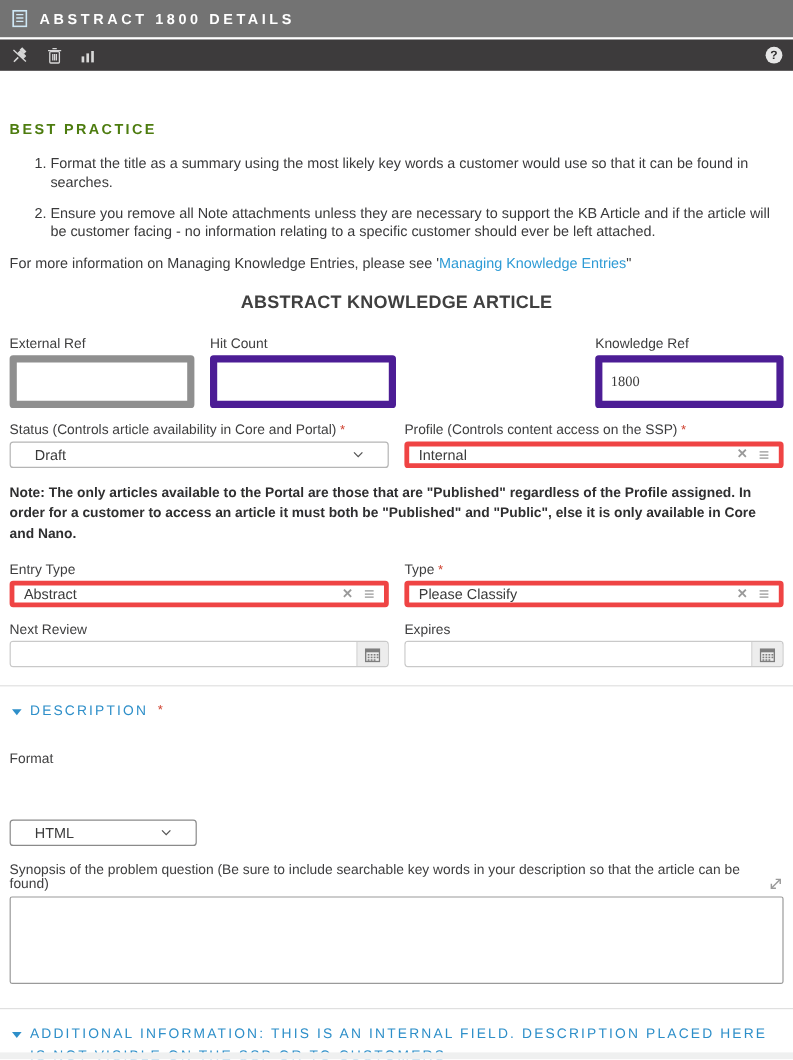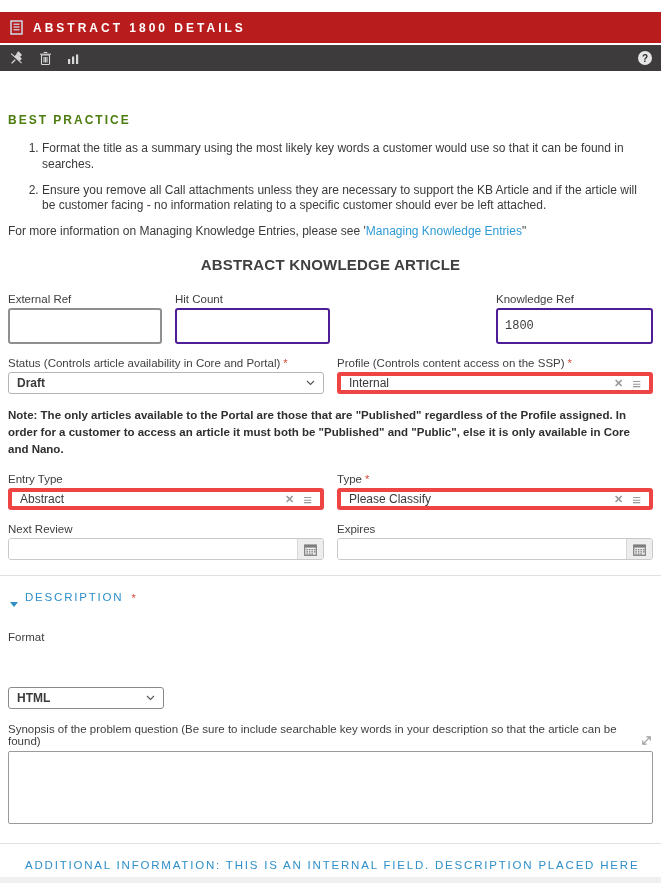--- a/index.html
+++ b/index.html
@@ -6,22 +6,22 @@
   html,body { width: 661px; }
   body {
     font-family: "Liberation Sans", sans-serif;
     color: #3a3a3b;
     background: #ffffff;
   }
   .page { position: relative; width: 661px; height: 883px; overflow: hidden; background: #fff; }
 
   
   .titlebar {
-    height: 33px; background: #b91c1c; display: flex; align-items: center;
-    padding: 0 10px; border-bottom: 2px solid #ffffff; margin-top: 12px;
+    height: 33px; background: #737373; display: flex; align-items: center;
+    padding: 0 10px; border-bottom: 2px solid #ffffff;
   }
   .titlebar .doc-icon { display: inline-flex; margin-right: 10px; }
   .titlebar .title {
     color: #ffffff; font-size: 12px; font-weight: 600; letter-spacing: 3px;
   }
 
   
   .toolbar {
     height: 26px; background: #3d3b3c; display: flex; align-items: center;
     padding: 0 9px; gap: 15px;
@@ -50,29 +50,29 @@
 
   .row { display: flex; gap: 13px; margin-bottom: 13px; }
   .col { flex: 1; min-width: 0; }
   .w154 { flex: 0 0 154px; } .w155 { flex: 0 0 155px; } .w157 { flex: 0 0 157px; margin-left: auto; }
   .w156 { flex: 0 0 156px; }
 
   .flabel { display: block; font-size: 11.5px; color: #3e3e3f; margin-bottom: 3px; }
   .req { color: #d14836; font-size: 11px; margin-left: 3px; }
 
   .text-input {
-    width: 100%; height: 22px; border: 2px solid #4c1d95; border-radius: 3px;
-    font-family: Liberation Mono, monospace; font-size: 12px; padding: 16px 7px; color: #3a3a3a; background: #fff;
+    width: 100%; height: 22px; border: 6px solid #4c1d95; border-radius: 3px;
+    font-family: Liberation Serif, serif; font-size: 12px; padding: 16px 7px; color: #3a3a3a; background: #fff;
   }
   .text-input.dark-border { border-color: #8f8f8f; }
   .text-input.mid-border { border-color: #a8a8a8; }
 
   .selectbox {
     height: 22px; border: 1px solid #b5b5b5; border-radius: 3px; background: #fff;
-    display: flex; align-items: center; padding: 0 8px; font-size: 12px; cursor: pointer; font-weight: bold;
+    display: flex; align-items: center; padding: 0 20px; font-size: 12px; cursor: pointer;
   }
   .selectbox.dark-border { border-color: #8a8a8a; margin-top: 44px; }
   .sel-text { flex: 1; color: #3a3a3a; }
   .chev { display: inline-flex; margin-left: 6px; }
 
   .combobox {
     height: 22px; border: 4px solid #ef4444; border-radius: 3px; background: #fff;
     display: flex; align-items: center; padding: 0 8px; font-size: 12px;
   }
   .combo-text { flex: 1; color: #3a3a3a; }
@@ -88,21 +88,21 @@
     flex: 1; border: none; outline: none; font-family: "Liberation Sans", sans-serif; font-size: 12px; padding: 0 7px; min-width: 0;
   }
   .date-addon {
     width: 26px; background: #ededed; border-left: 1px solid #d7d7d7;
     display: flex; align-items: center; justify-content: center; cursor: pointer;
   }
 
   .divider { border: none; border-top: 1px solid #e0e0e0; margin: 15px -8px 0 -8px; }
 
   .section-header {
-    display: flex; align-items: flex-end; margin-top: 13px;
+    display: flex; align-items: flex-start; margin-top: 13px;
     color: #2e8fc9; font-size: 11.5px; letter-spacing: 1.8px; line-height: 1.55; cursor: pointer;
   }
   .tri {
     width: 0; height: 0; border-left: 4px solid transparent; border-right: 4px solid transparent;
     border-top: 5px solid #2e8fc9; margin: 6px 7px 0 2px; flex: 0 0 auto;
   }
   .section-header .req { margin-left: 8px; margin-top: -1px; }
 
   .desc-fields { margin-top: 24px; }
   .syn-label-row { display: flex; align-items: flex-end; justify-content: space-between; margin-top: 14px; margin-bottom: 4px; }
@@ -166,21 +166,21 @@
     </span>
     <span class="help-icon">?</span>
   </div>
 
   <main>
 
     
     <h2 class="bp-heading">BEST PRACTICE</h2>
     <ol class="bp-list">
       <li>Format the title as a summary using the most likely key words a customer would use so that it can be found in searches.</li>
-      <li>Ensure you remove all Call attachments unless they are necessary to support the KB Article and if the article will be customer facing - no information relating to a specific customer should ever be left attached.</li>
+      <li>Ensure you remove all Note attachments unless they are necessary to support the KB Article and if the article will be customer facing - no information relating to a specific customer should ever be left attached.</li>
     </ol>
     <p class="more-info"><span>For more information on Managing Knowledge Entries, please see '</span><a>Managing Knowledge Entries</a><span>"</span></p>
 
     
     <h1 class="article-heading">ABSTRACT KNOWLEDGE ARTICLE</h1>
 
     
     <div class="row">
       <div class="w154">
         <label class="flabel">External Ref</label>

